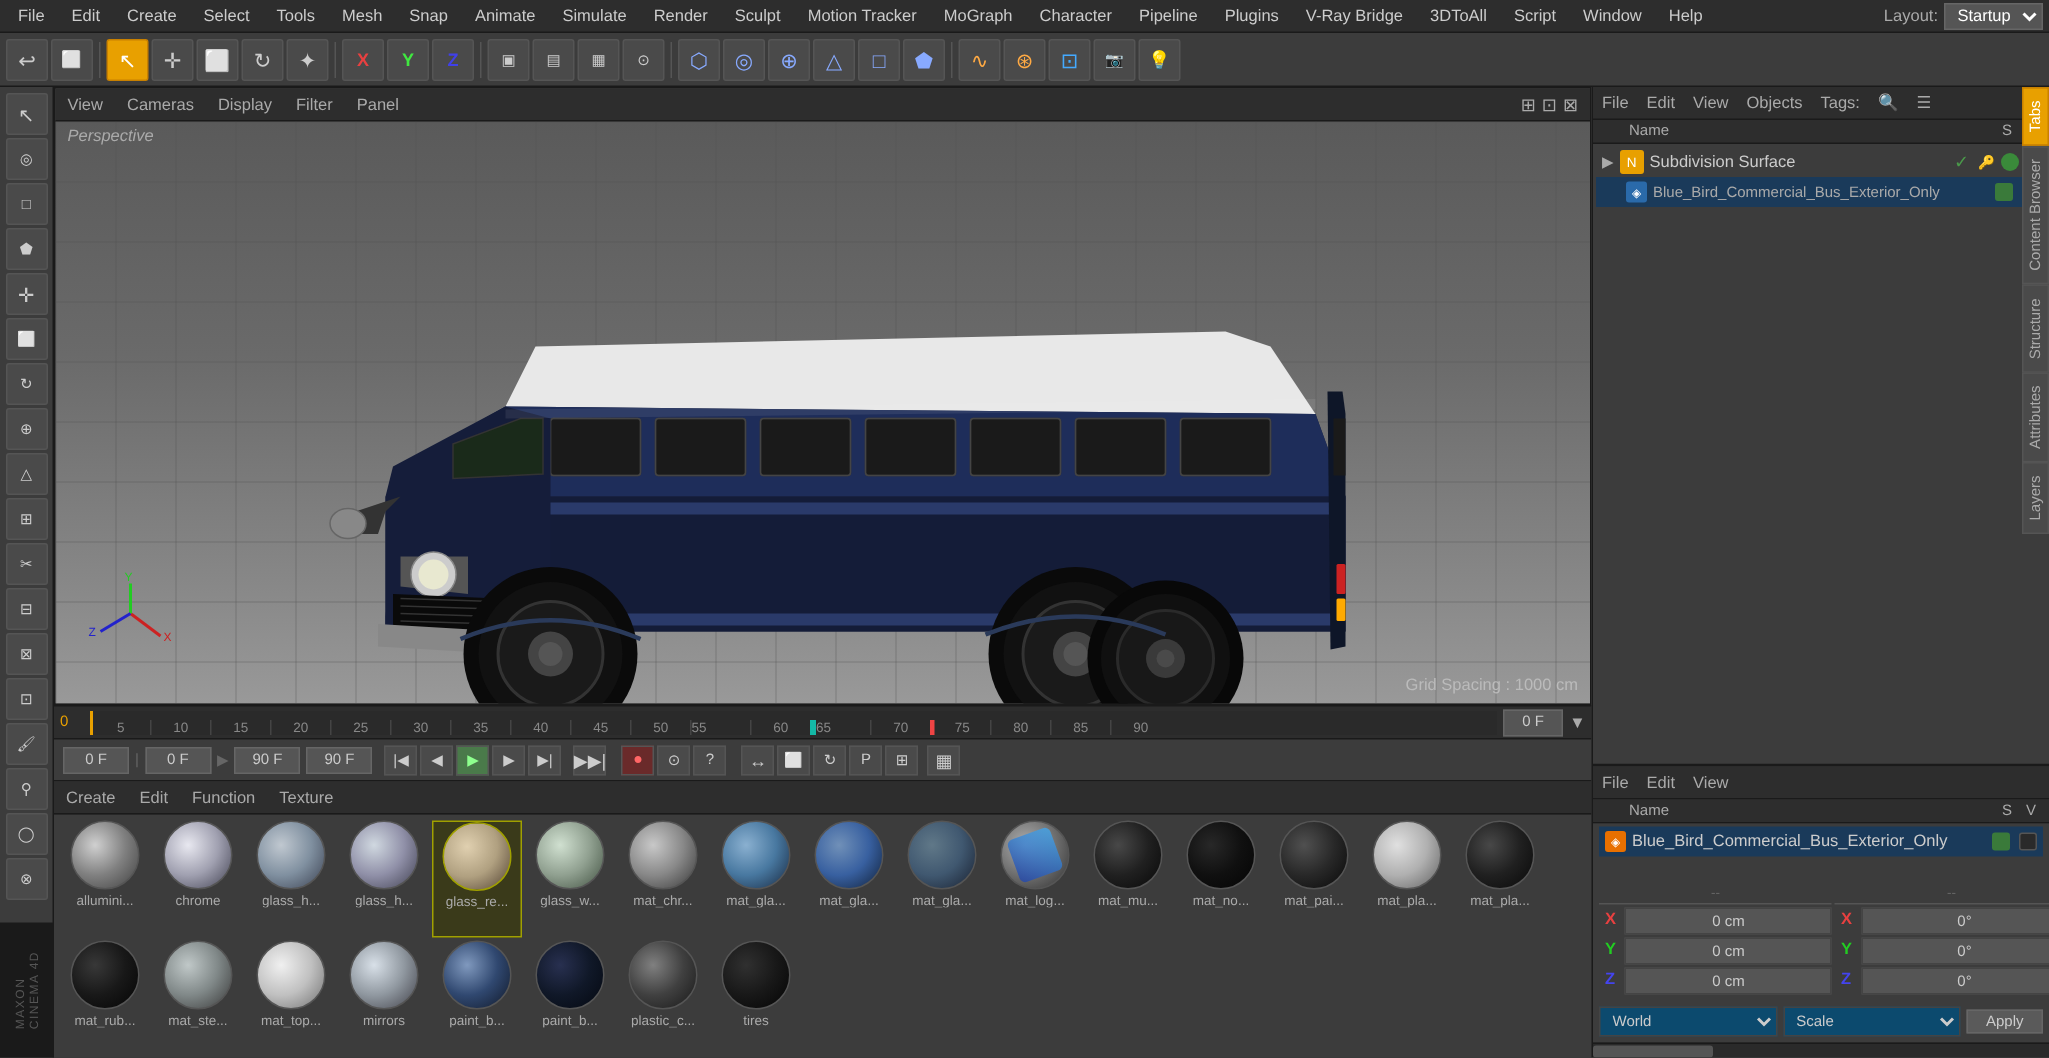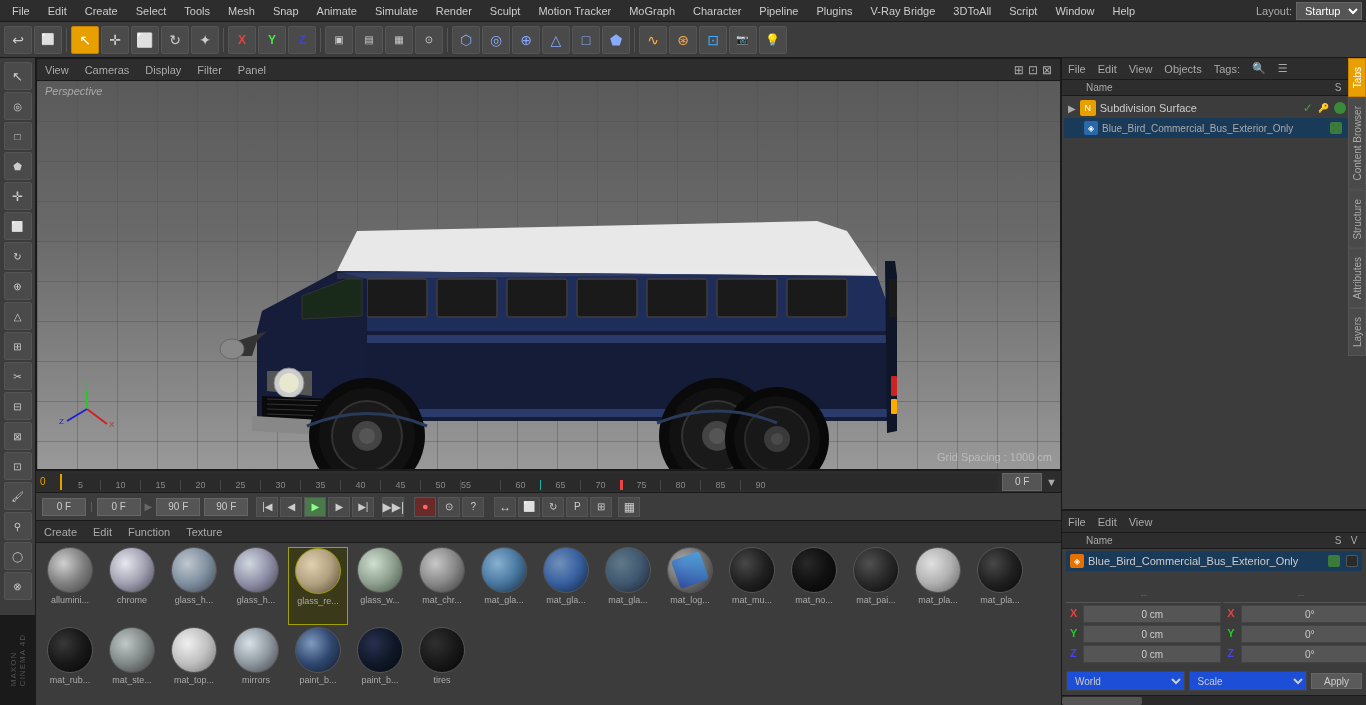--- a/index.html
+++ b/index.html
@@ -432,21 +432,21 @@
 
     .attr-bottom {
       display: flex;
       align-items: center;
       padding: 4px;
       gap: 4px;
     }
     .attr-dropdown {
       flex: 1;
       height: 20px;
-      background: #1d4ed8;
+      background: #0c4a6e;
       border: 1px solid #444;
       color: #ccc;
       font-size: 10px;
       padding: 0 4px;
     }
     .attr-apply-btn {
       height: 16px;
       padding: 0 12px;
       background: #5a5a5a;
       border: 1px solid #666;
@@ -769,21 +769,21 @@
           <span style="width:40px;text-align:center;font-size:9px;color:#888;border-left:1px solid #444;">15</span>
           <span style="width:40px;text-align:center;font-size:9px;color:#888;border-left:1px solid #444;">20</span>
           <span style="width:40px;text-align:center;font-size:9px;color:#888;border-left:1px solid #444;">25</span>
           <span style="width:40px;text-align:center;font-size:9px;color:#888;border-left:1px solid #444;">30</span>
           <span style="width:40px;text-align:center;font-size:9px;color:#888;border-left:1px solid #444;">35</span>
           <span style="width:40px;text-align:center;font-size:9px;color:#888;border-left:1px solid #444;">40</span>
           <span style="width:40px;text-align:center;font-size:9px;color:#888;border-left:1px solid #444;">45</span>
           <span style="width:40px;text-align:center;font-size:9px;color:#888;border-left:1px solid #444;">50</span>
           <span style="width:40px;font-size:9px;color:#888;border-left:1px solid #444;">55</span>
           <span style="width:40px;text-align:center;font-size:9px;color:#888;border-left:1px solid #444;">60</span>
-          <span style="width:40px;text-align:center;font-size:9px;color:#888;border-left:1px solid #14b8a6;">65</span>
+          <span style="width:40px;text-align:left;font-size:9px;color:#888;border-left:4px solid #14b8a6;">65</span>
           <span style="width:40px;text-align:center;font-size:9px;color:#888;border-left:1px solid #444;">70</span>
           <span style="width:40px;text-align:center;font-size:9px;color:#888;border-left:3px solid #ef4444;">75</span>
           <span style="width:40px;text-align:center;font-size:9px;color:#888;border-left:1px solid #444;">80</span>
           <span style="width:40px;text-align:center;font-size:9px;color:#888;border-left:1px solid #444;">85</span>
           <span style="width:40px;text-align:center;font-size:9px;color:#888;border-left:1px solid #444;">90</span>
         </div>
       </div>
       <input class="frame-input" value="0 F" style="width: 40px;">
       <span style="font-size:11px;color:#aaa;">▼</span>
     </div>
@@ -941,20 +941,24 @@
         <div class="material-item">
           <div class="material-ball" style="background:radial-gradient(circle at 35% 35%, #8099be, #304870, #101828);"></div>
           <span class="material-label">paint_b...</span>
         </div>
 
         <div class="material-item">
           <div class="material-ball" style="background:radial-gradient(circle at 35% 35%, #283050, #101828, #040810);"></div>
           <span class="material-label">paint_b...</span>
         </div>
 
+        <div class="material-item">
+          <div class="material-ball" style="background:radial-gradient(circle at 35% 35%, #808080, #404040, #181818);"></div>
+          <span class="material-label">plastic_c...</span>
+        </div>
 
         <div class="material-item">
           <div class="material-ball" style="background:radial-gradient(circle at 35% 35%, #303030, #181818, #040404);"></div>
           <span class="material-label">tires</span>
         </div>
       </div>
     </div>
 
   </div>
 

